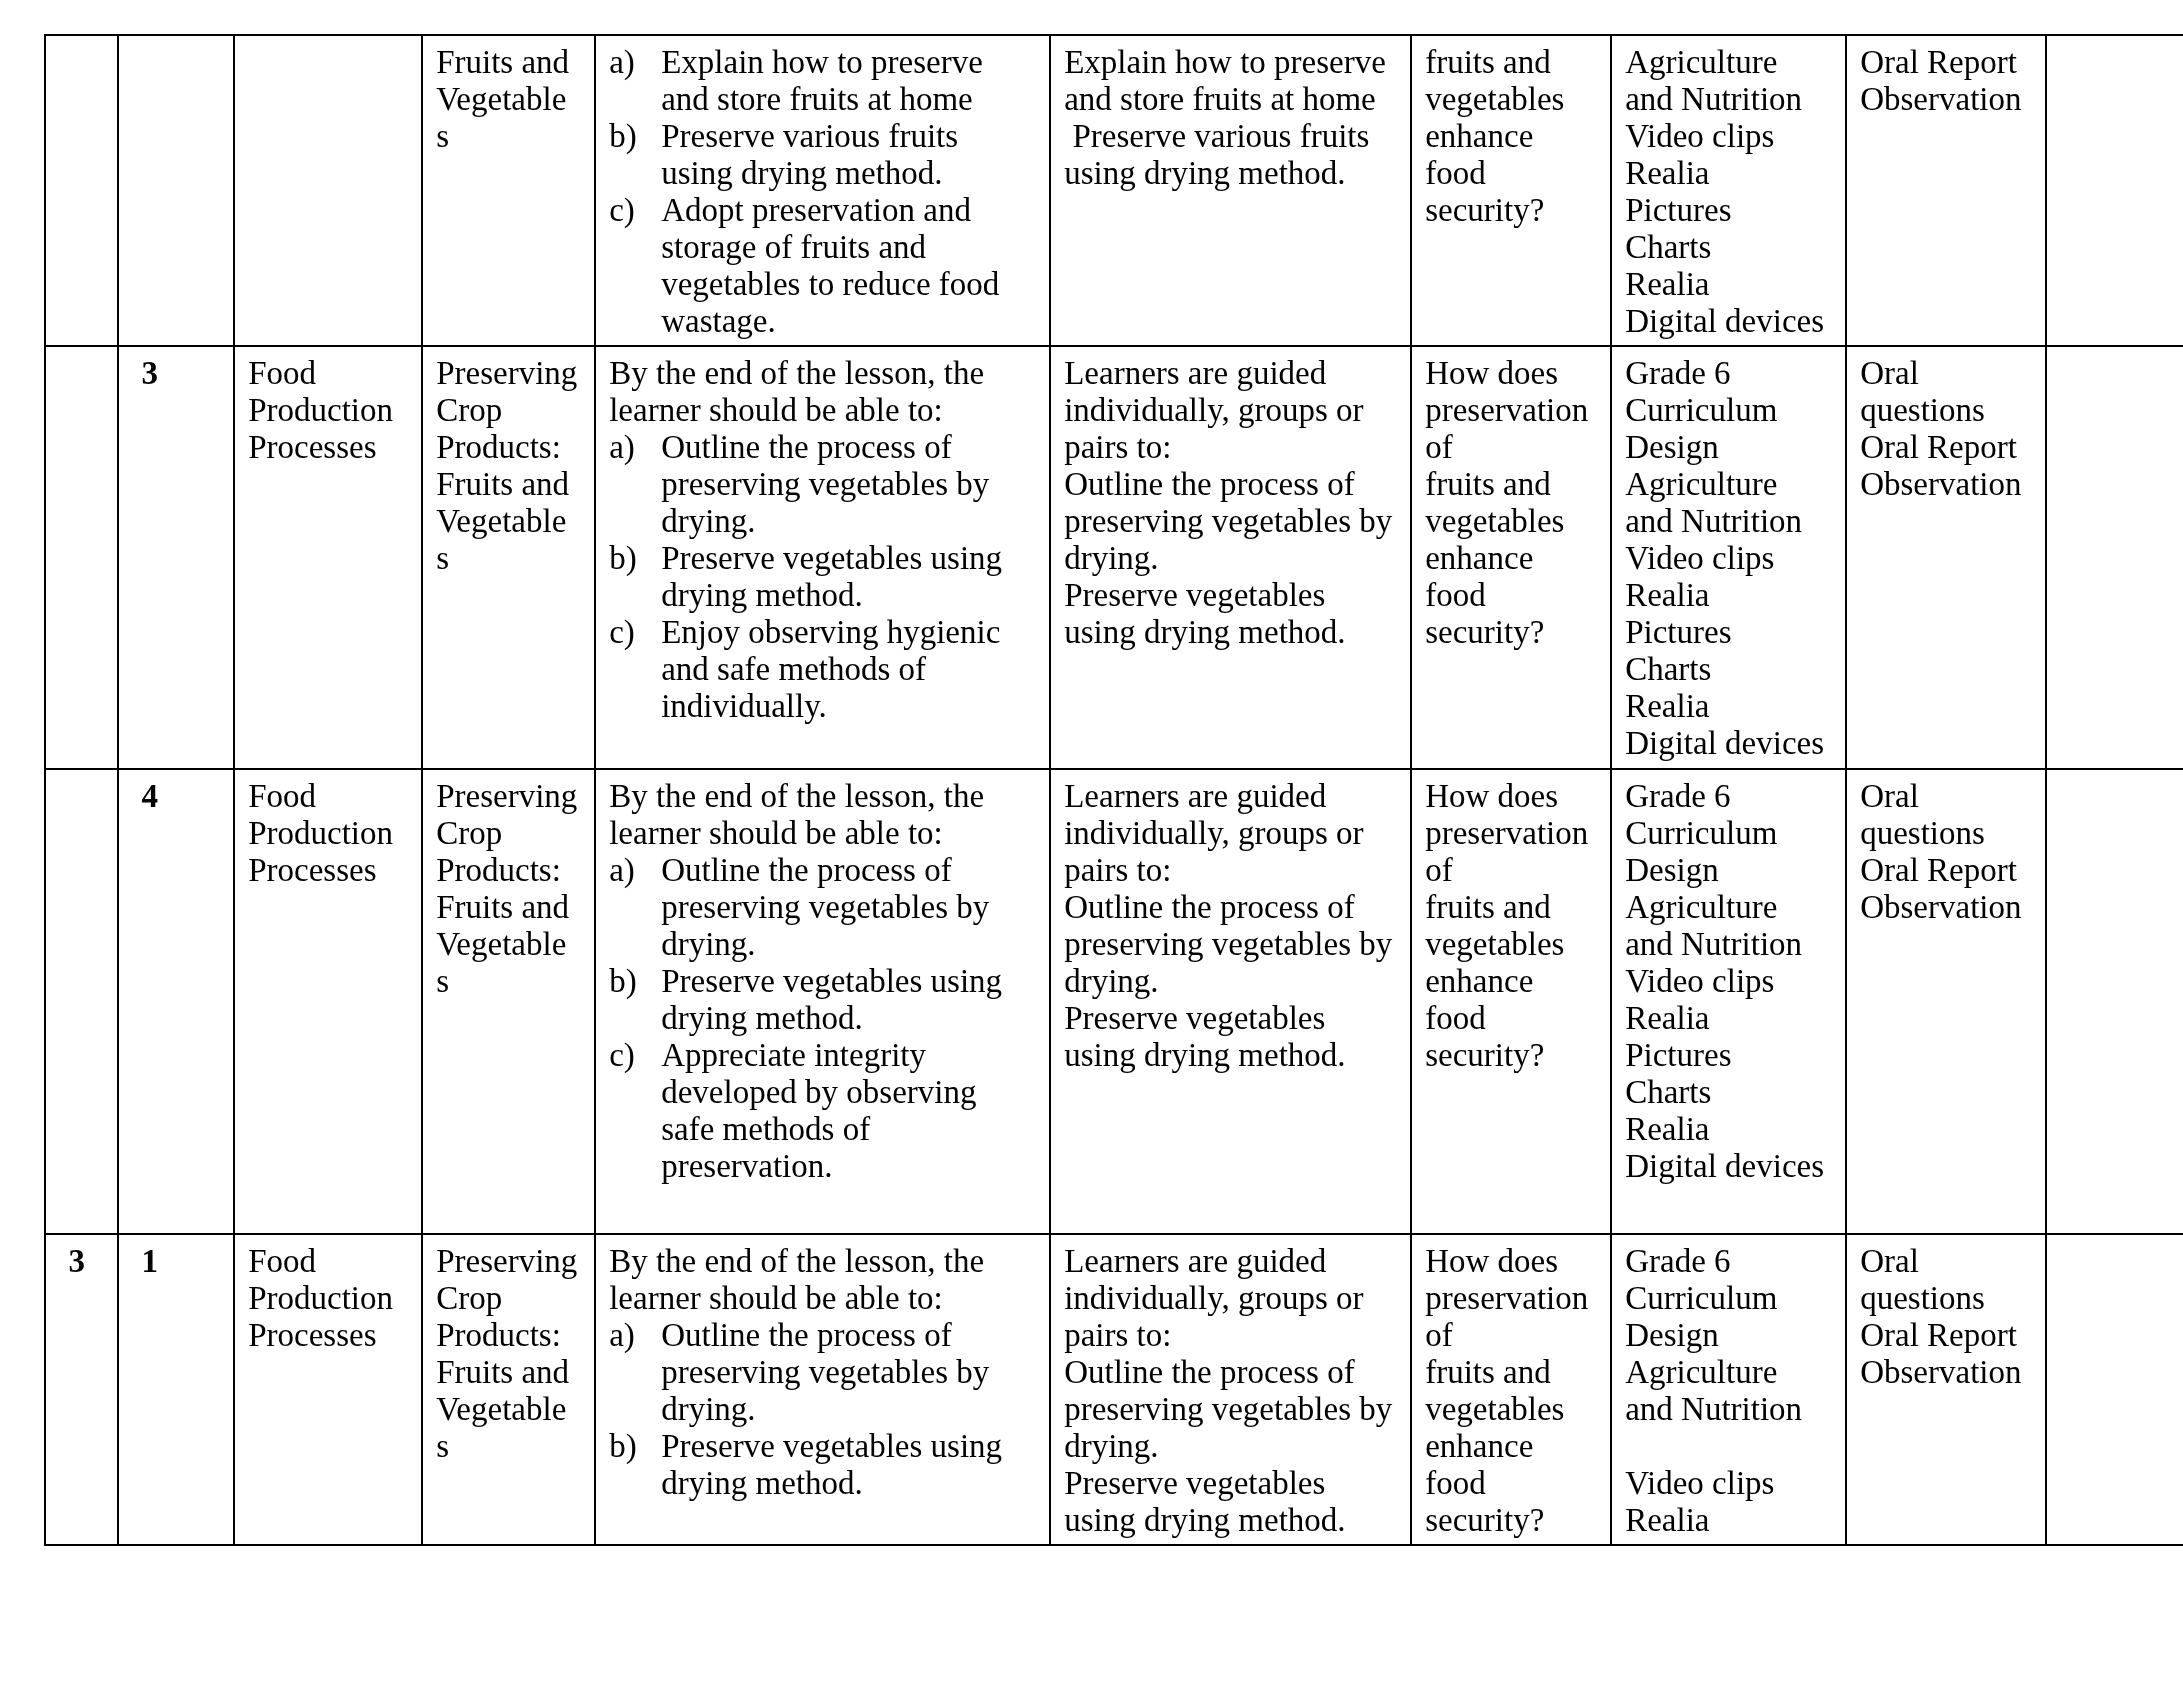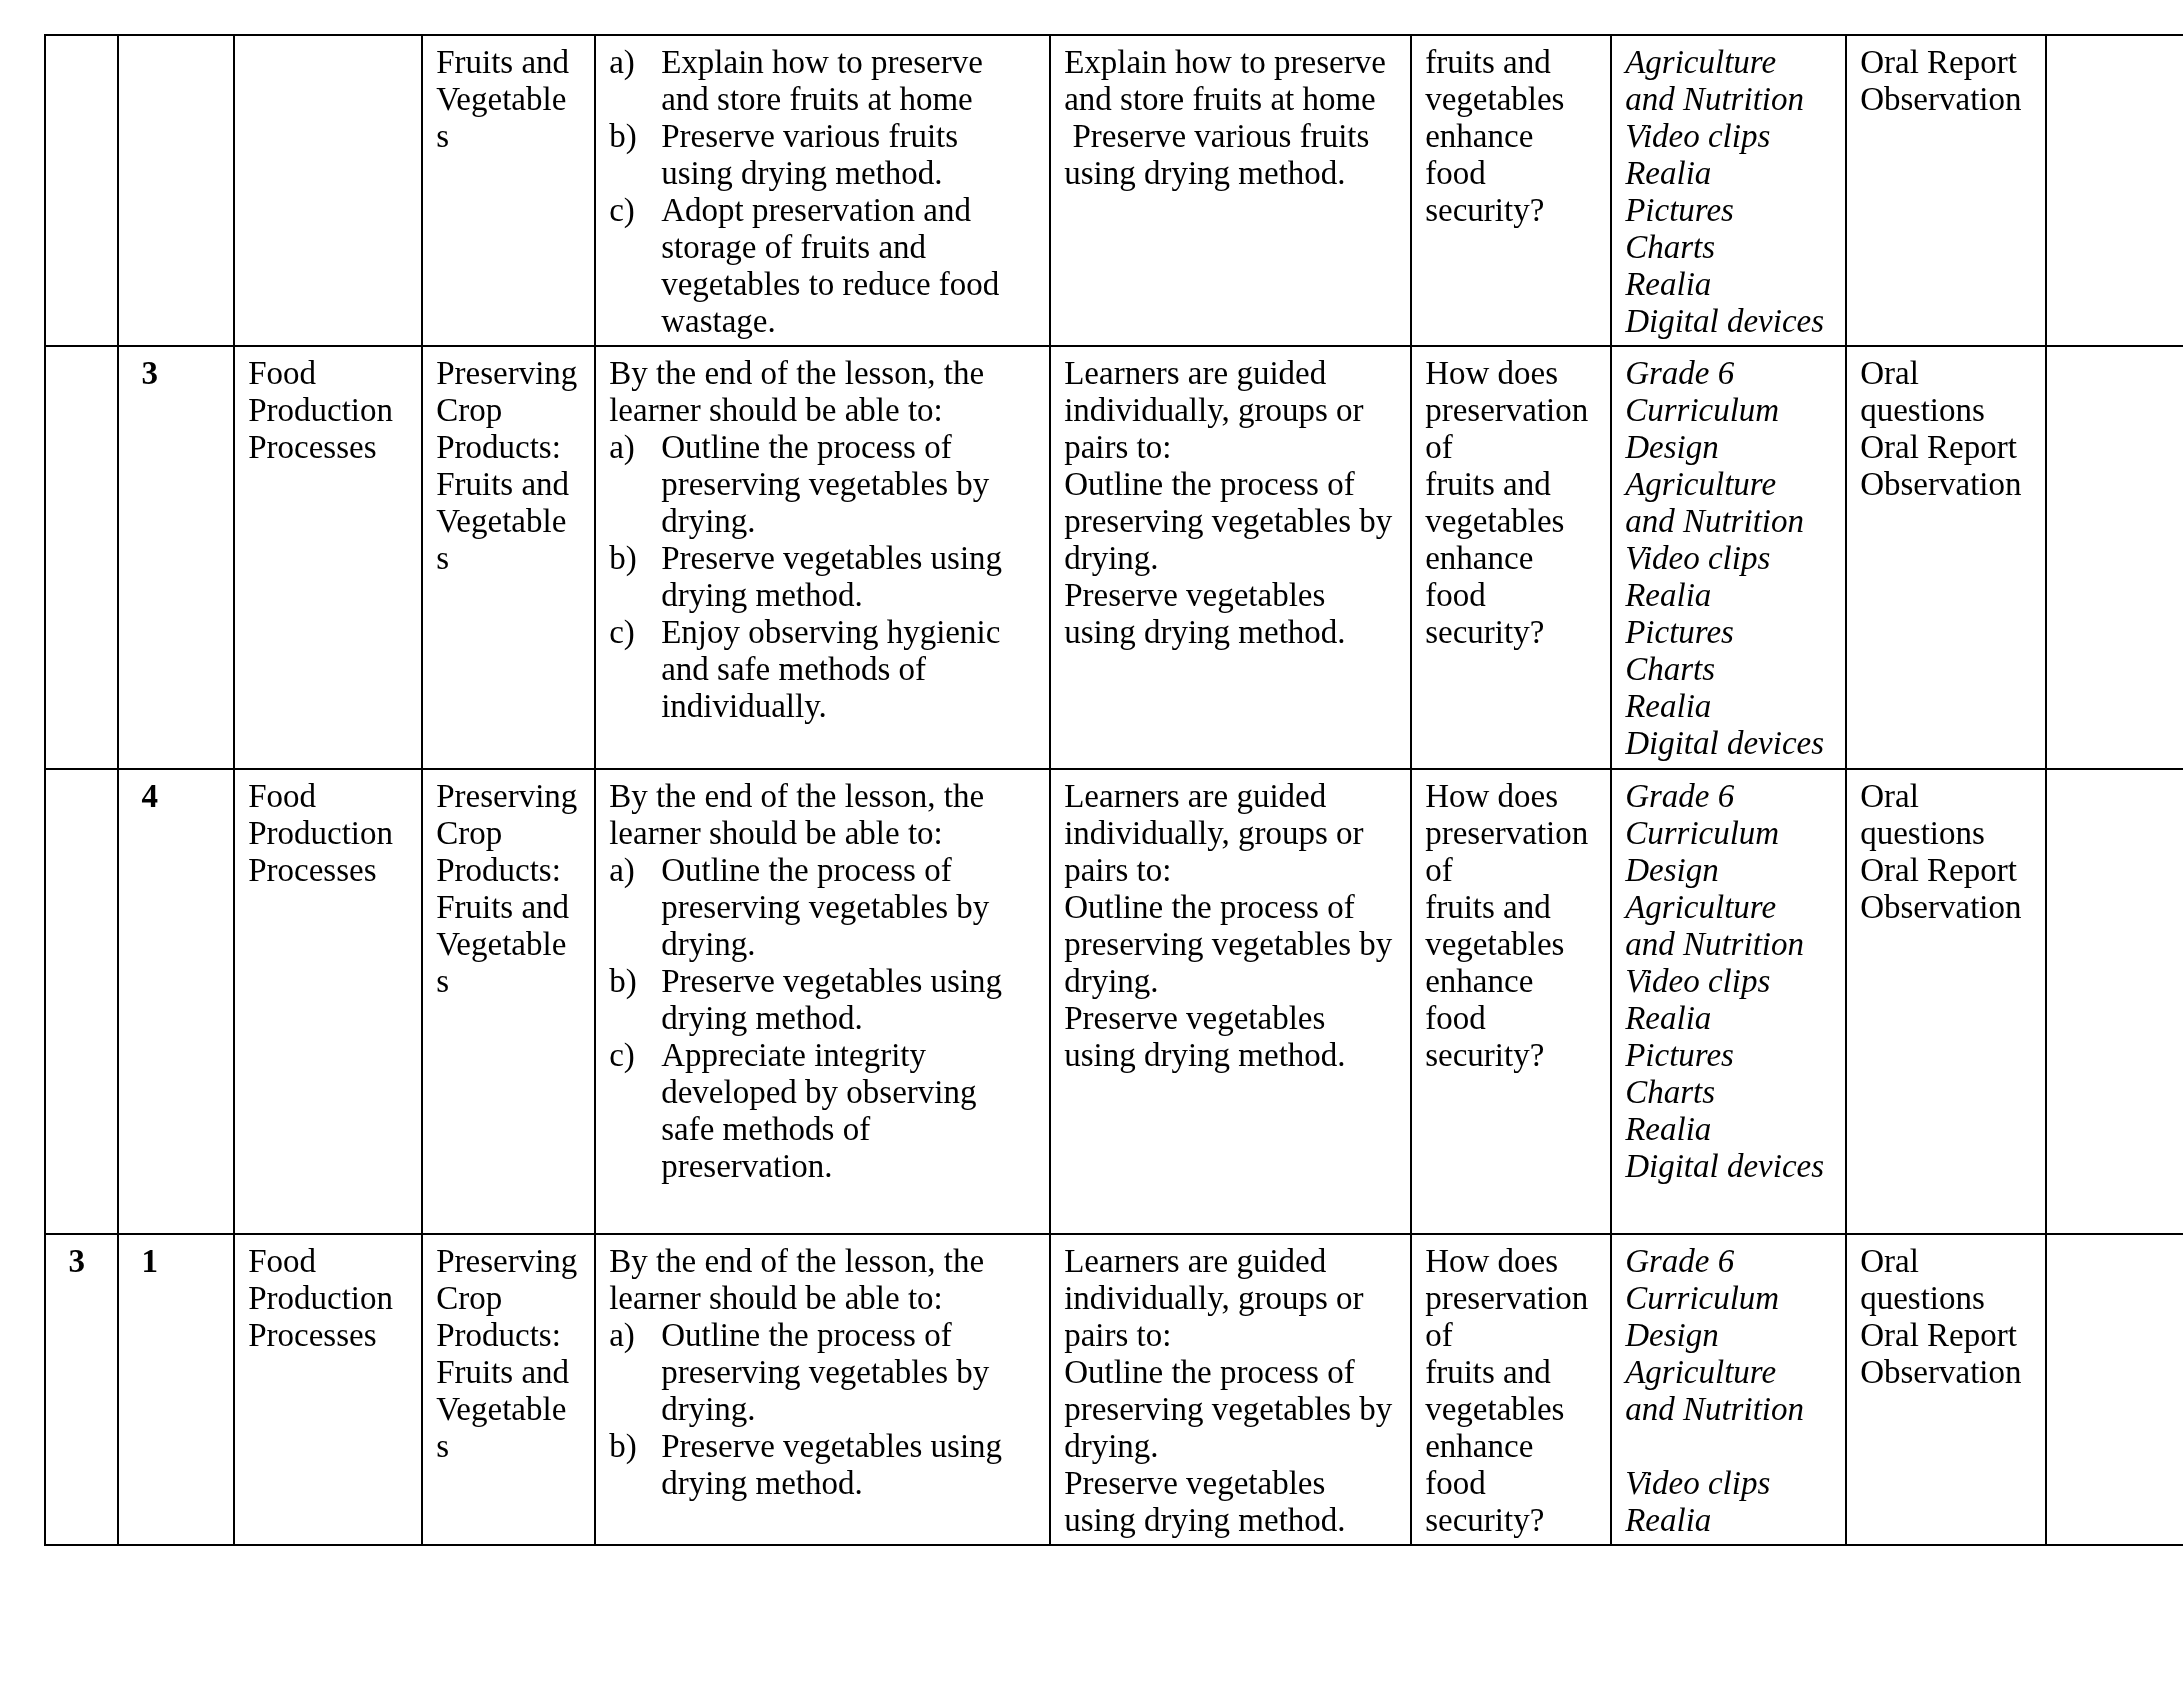--- a/index.html
+++ b/index.html
@@ -32,21 +32,21 @@
     font-size: 33px;
     line-height: 37px;
     overflow: hidden;
     word-wrap: break-word;
   }
   
   #doc-table td.col-week,
   #doc-table td.col-lesson { padding-left: 22.5px; font-weight: bold; }
   #doc-table td.col-outcomes { padding-right: 20px; }
   #doc-table td.col-inquiry { padding-right: 18px; }
-  #doc-table td.col-resources { padding-right: 18px; font-style: italic; }
+  #doc-table td.col-resources { padding-right: 18px; }
   .p { white-space: pre-line; }
   .li { position: relative; padding-left: 52px; }
   .li .m { position: absolute; left: 0; top: 0; }
   .gap { height: 37px; }
 </style>
 </head>
 <body>
 
 <div id="page">
   <table id="doc-table">

